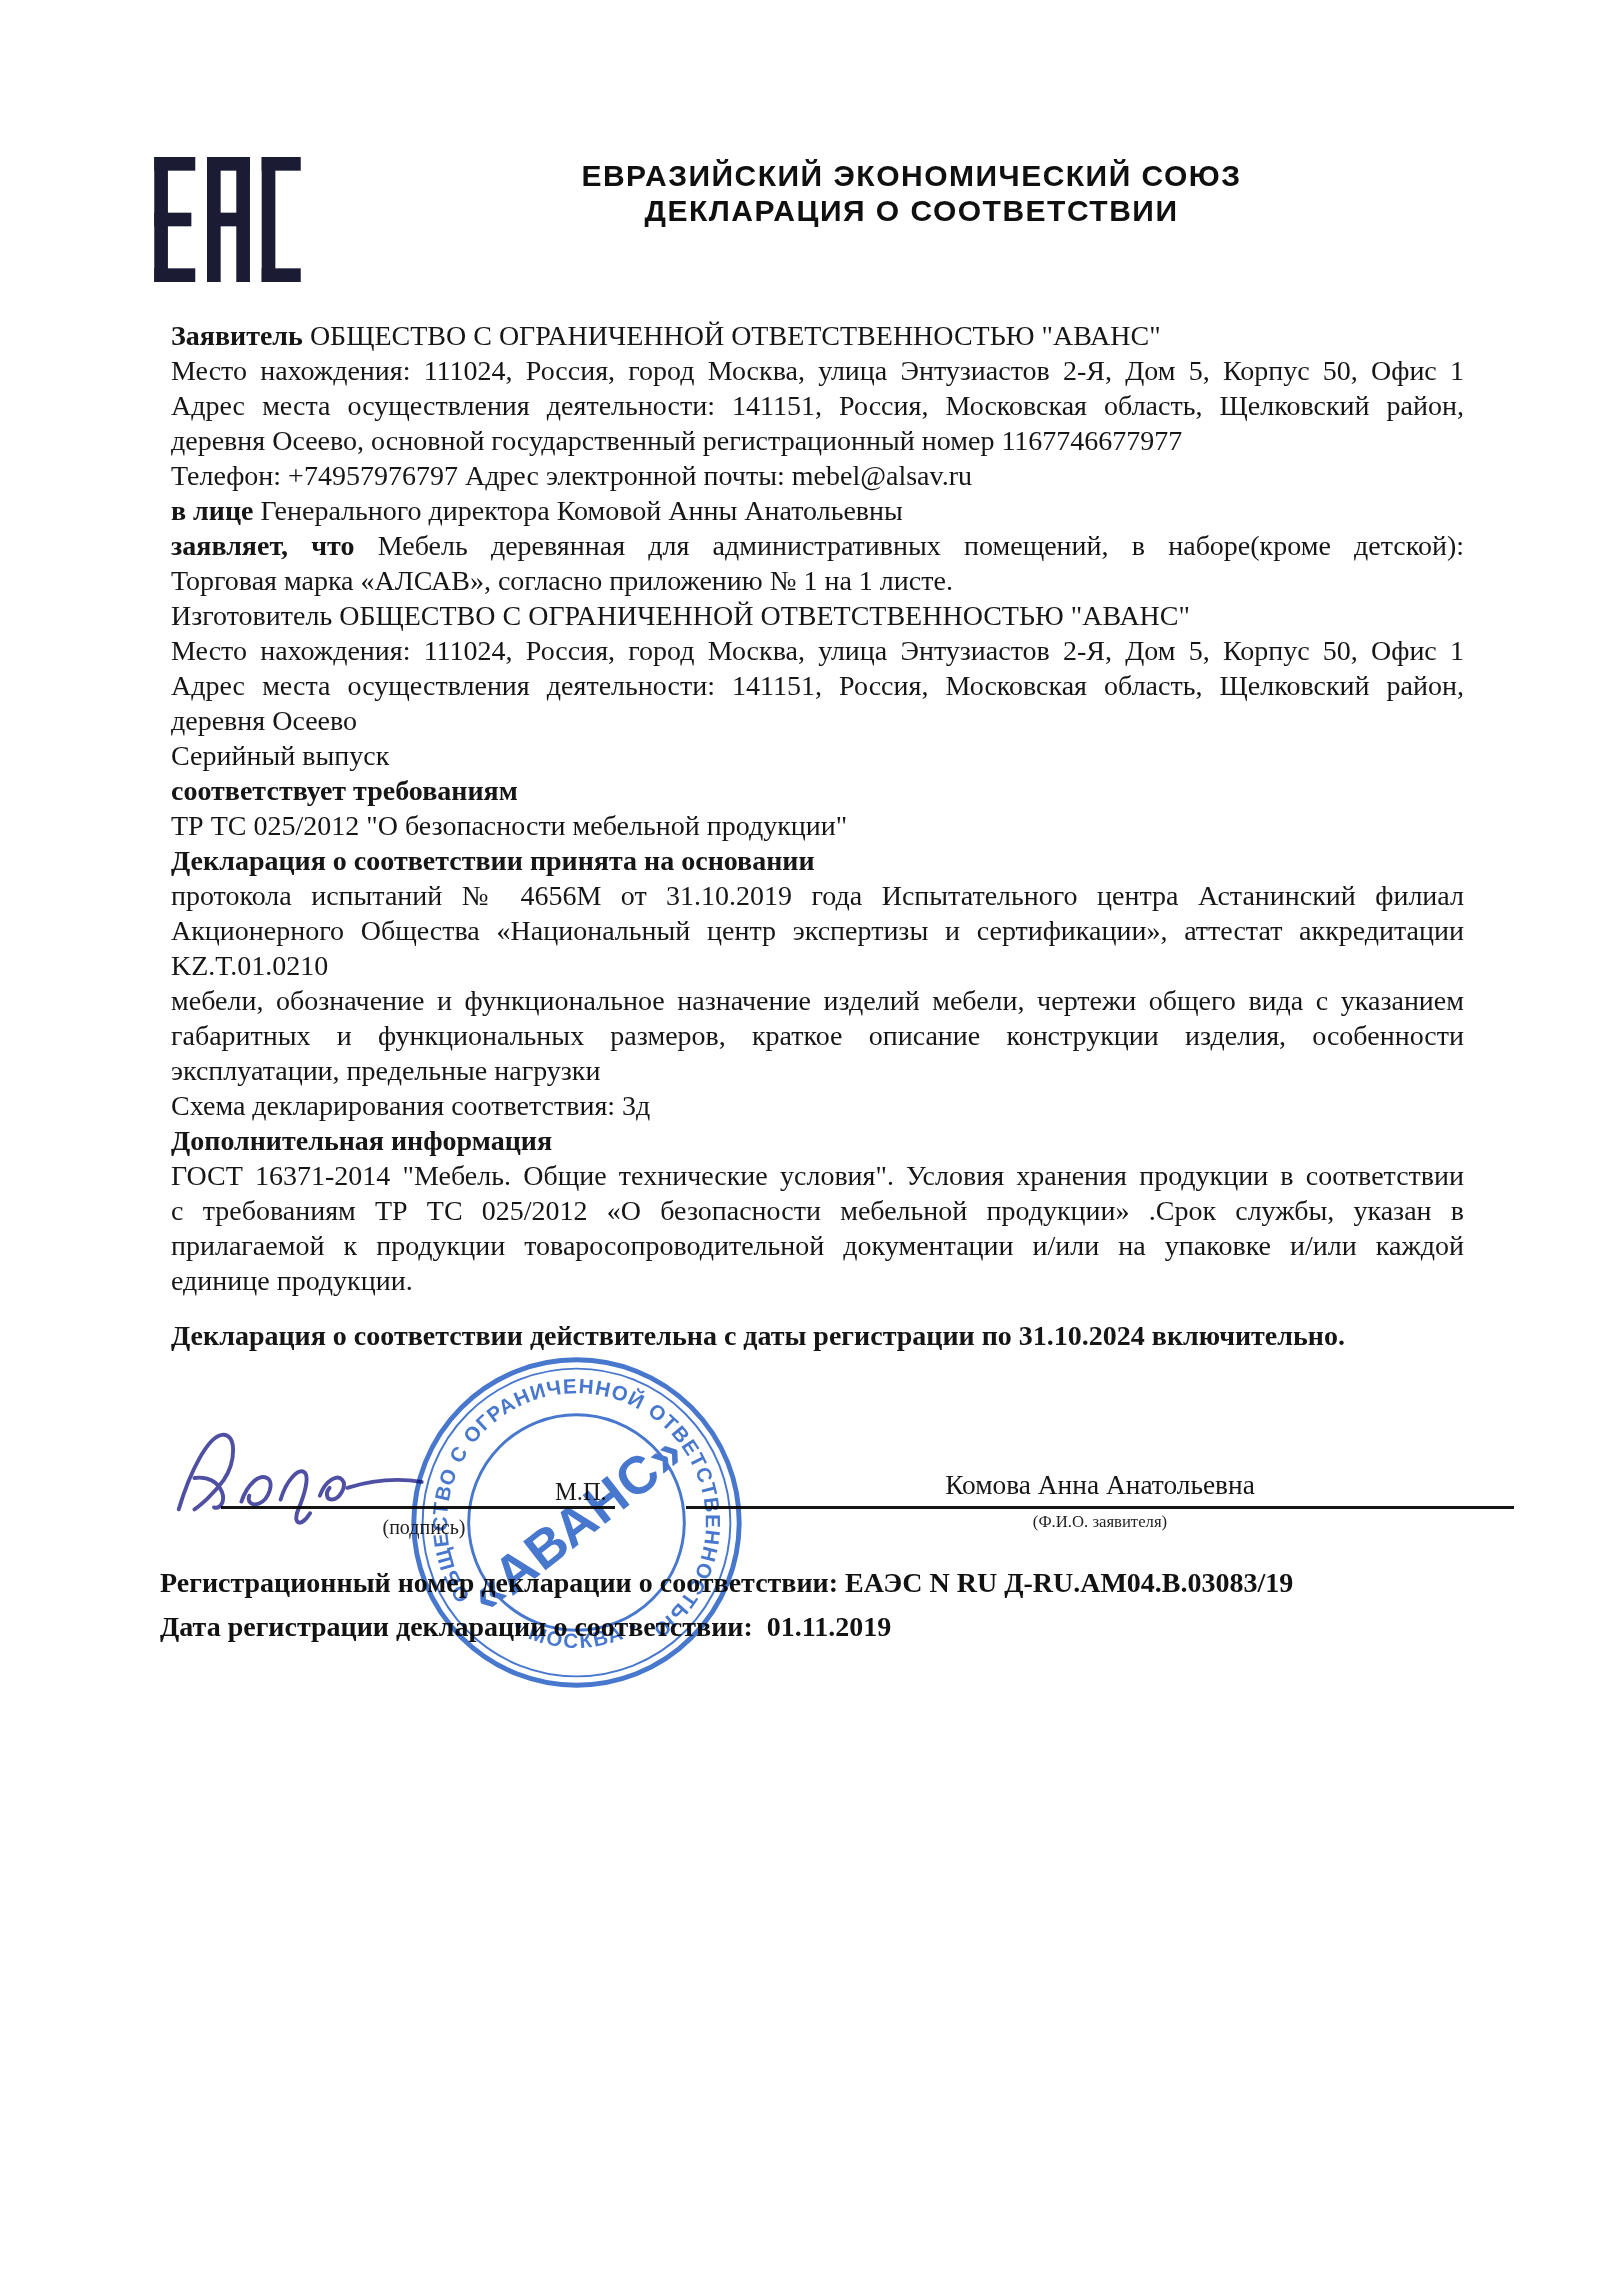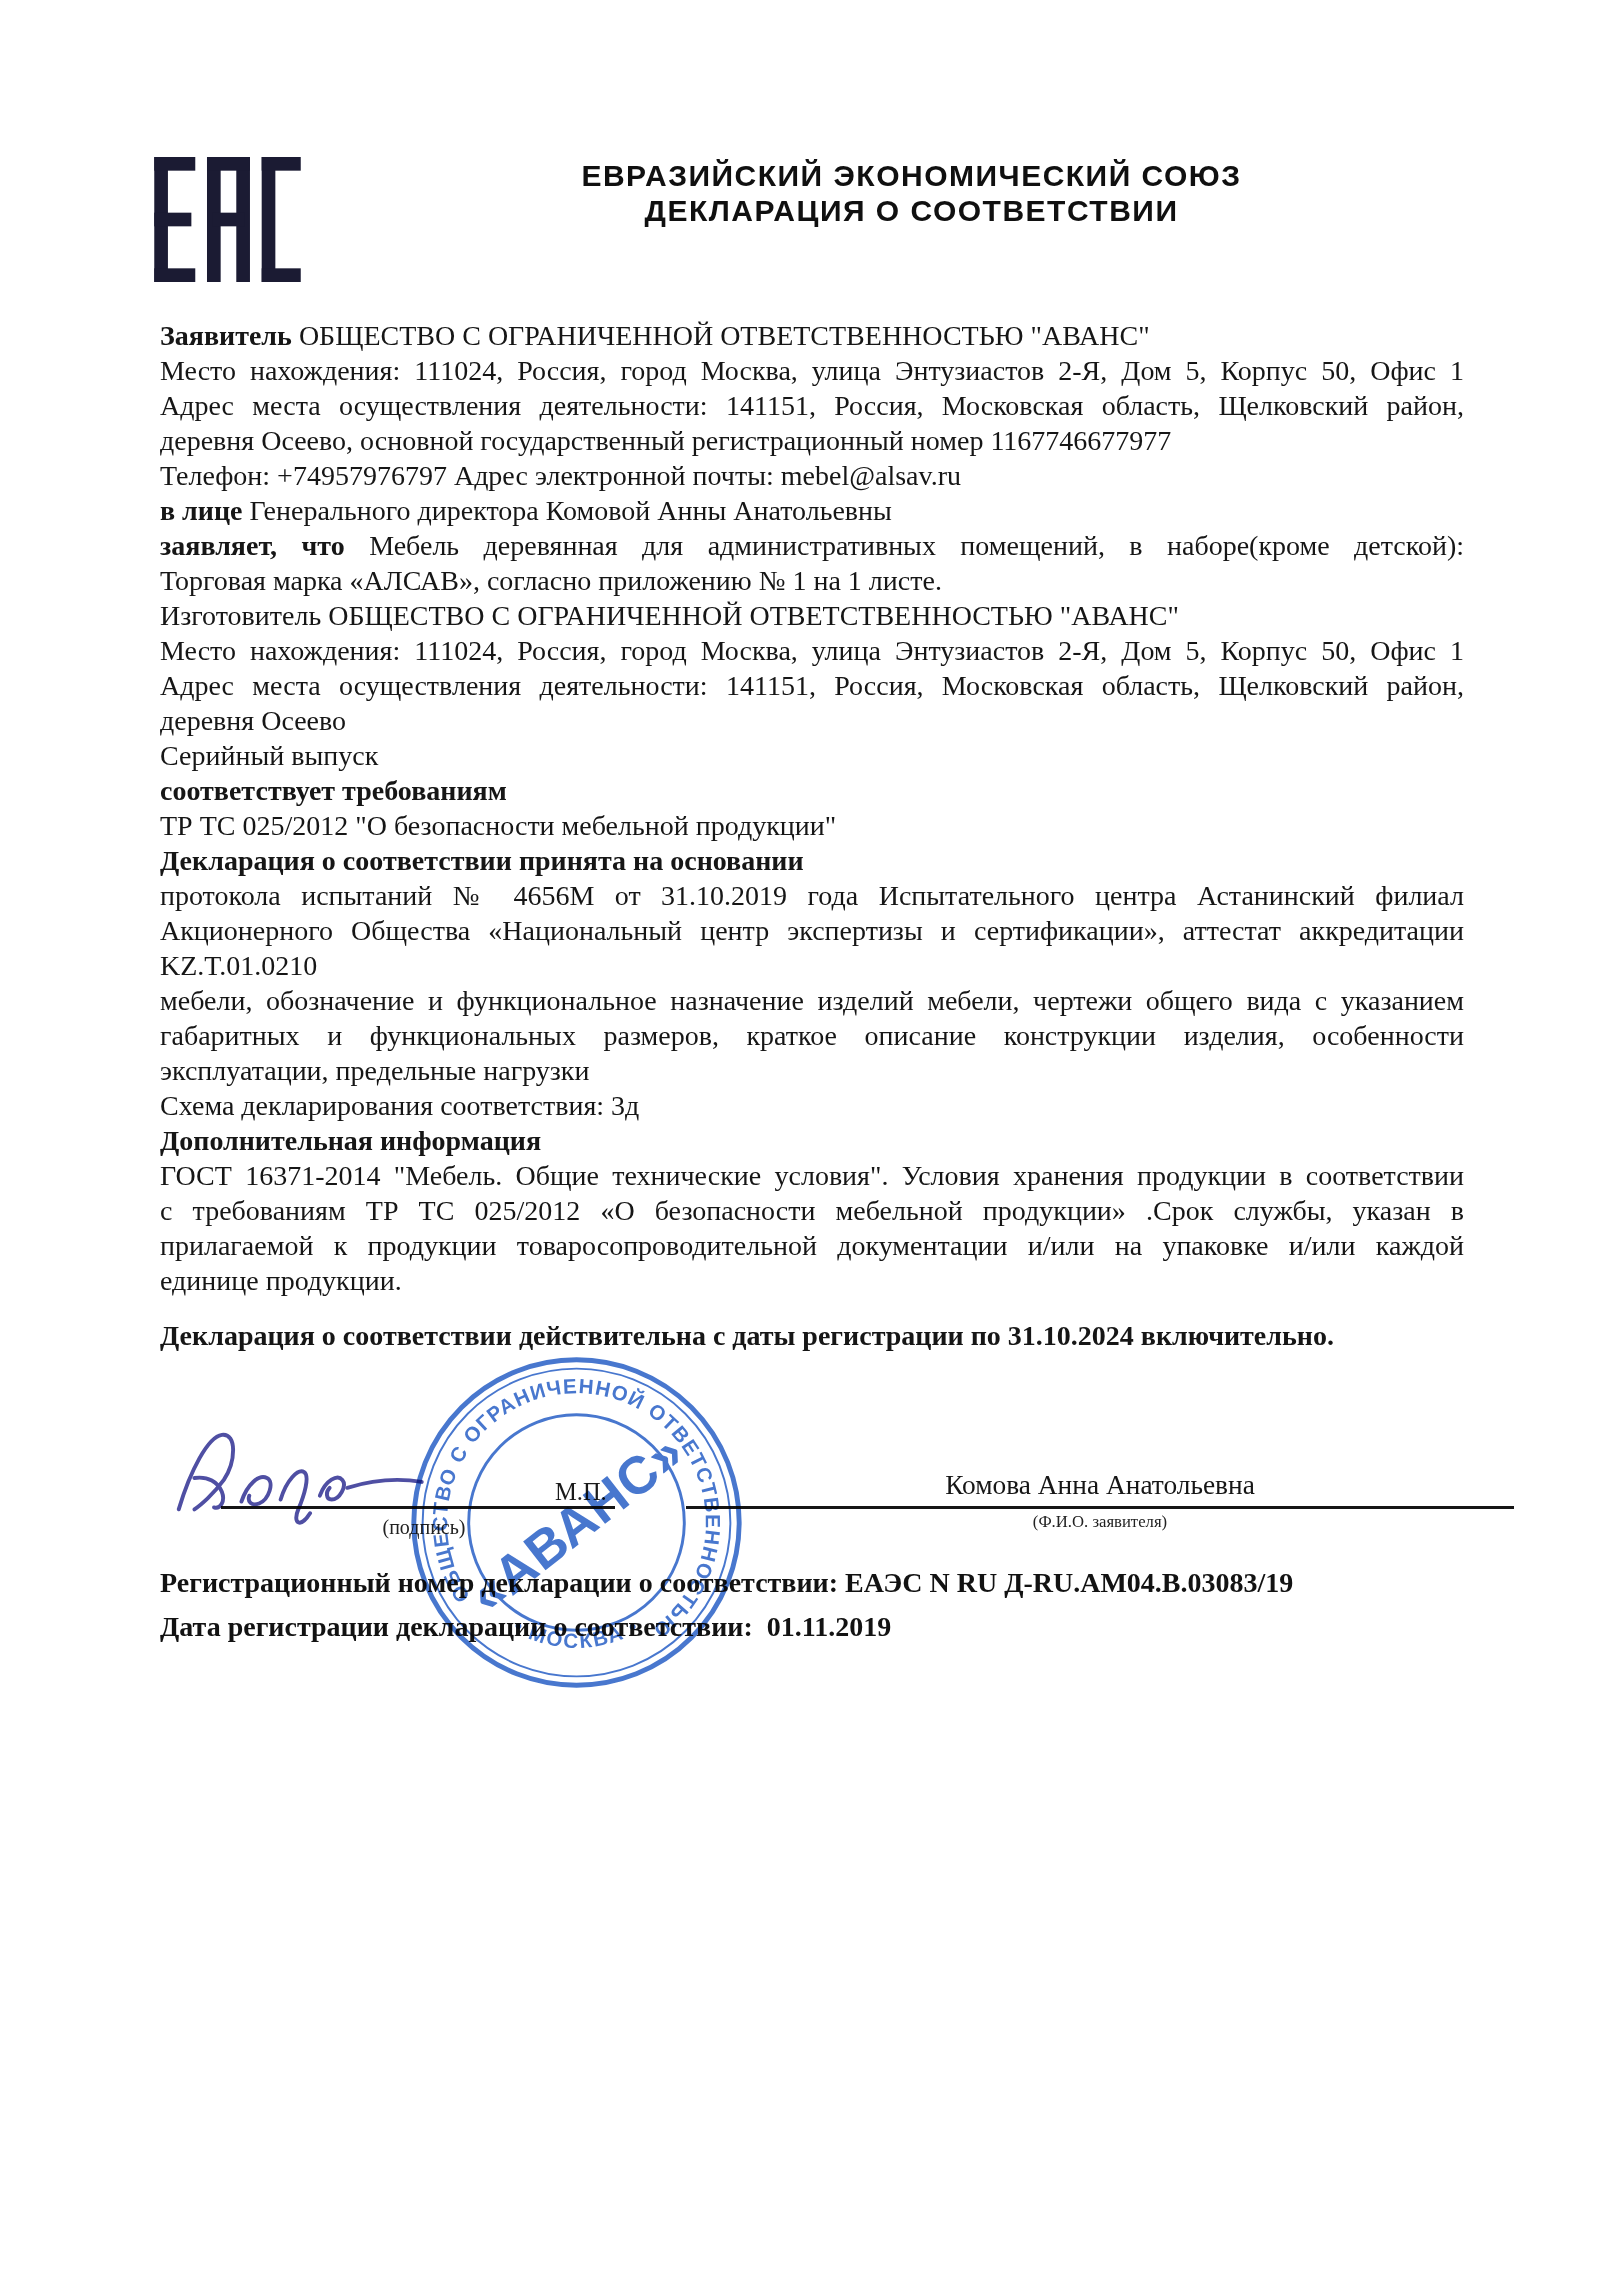--- a/index.html
+++ b/index.html
@@ -12,21 +12,21 @@
   .doc-title{
     position:absolute;left:304px;top:158px;width:1215px;text-align:center;
     font-family:"Liberation Sans",sans-serif;font-weight:bold;font-size:30px;
     line-height:35px;letter-spacing:1.5px;color:#101010;
   }
   
   .body-lines{
     position:absolute;left:160px;top:318px;width:1304px;
     font-size:28px;line-height:35px;color:#161616;
   }
-  .bline{min-height:35px;white-space:normal;}
+  .bline{min-height:35px;white-space:normal;margin-left:11px;}
   .bline.just{text-align:justify;text-align-last:justify;}
   .bline.gap{margin-top:19.6px;}
   .bline b{font-weight:bold;}
   
   .rule{position:absolute;height:2.9px;background:#151515;}
   .rule.left-line{left:221px;top:1506px;width:394px;}
   .rule.right-line{left:686px;top:1506px;width:828px;}
   .sign-caption{
     position:absolute;left:227px;top:1516px;width:394px;text-align:center;
     font-size:20px;color:#222;

